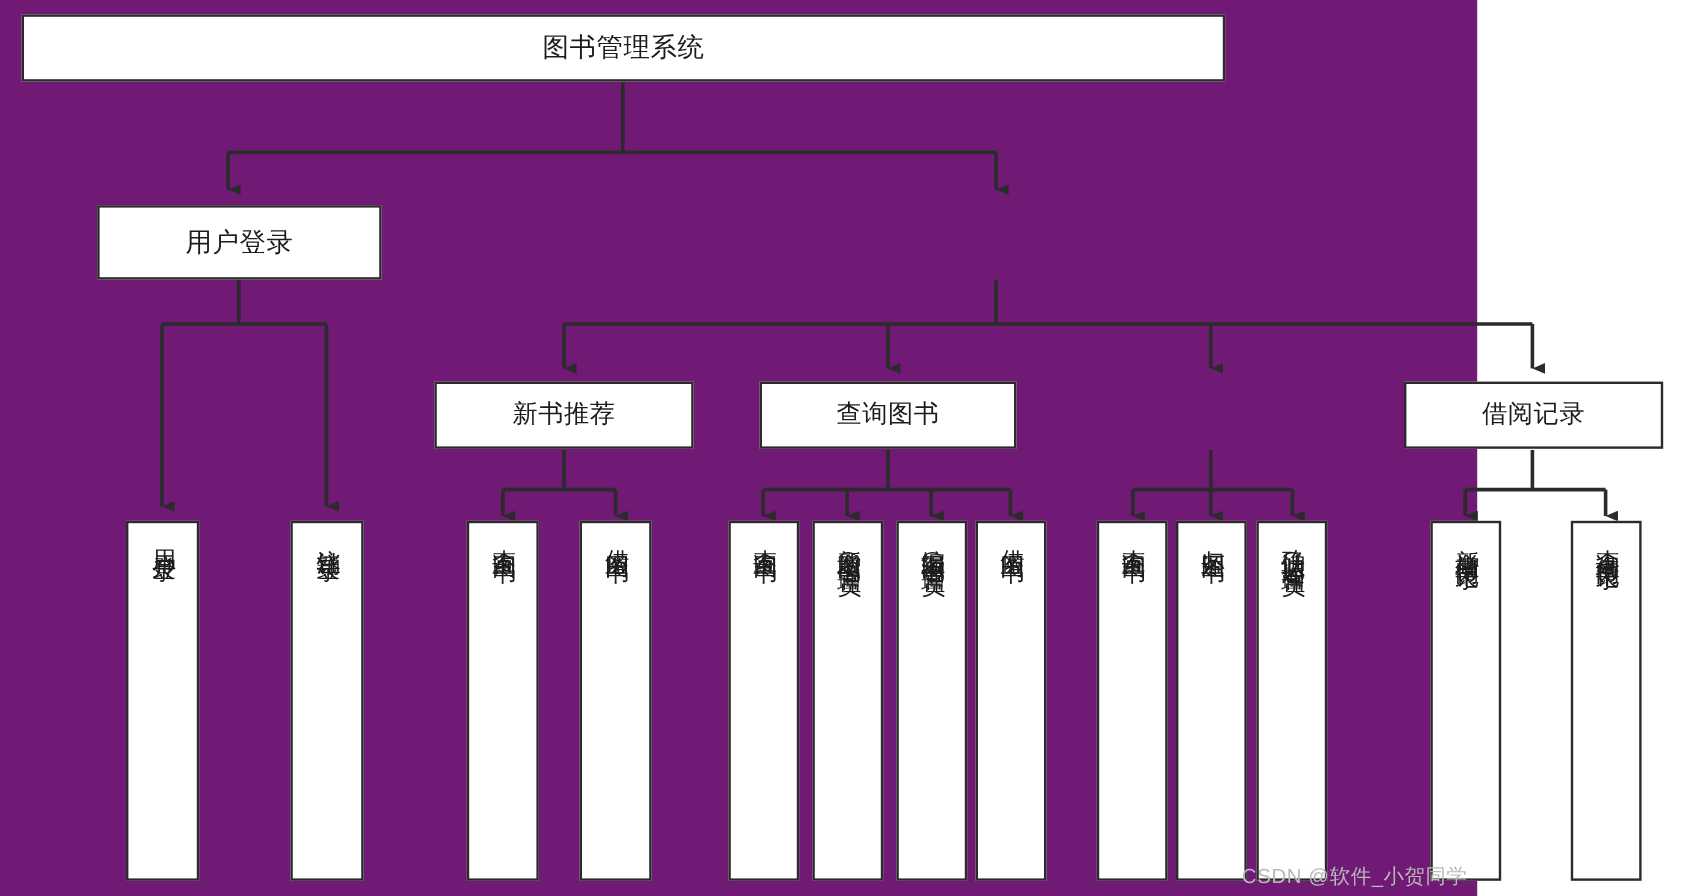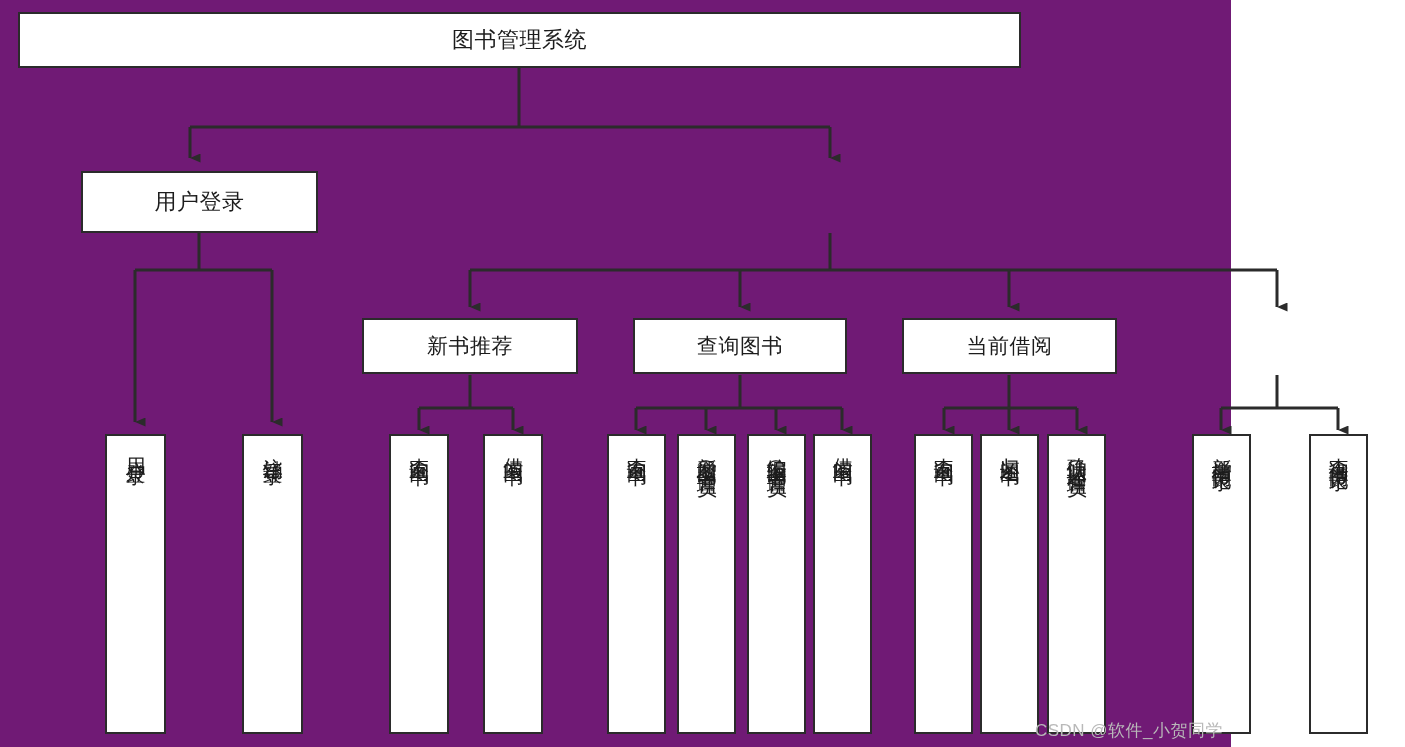--- a/index.html
+++ b/index.html
@@ -135,22 +135,22 @@
   <div class="node-box level1" style="left:81px; top:171px; width:237px; height:62px;">
     <span class="node-label">用户登录</span>
   </div>
 
   <div class="node-box level2" style="left:362px; top:318px; width:216px; height:56px;">
     <span class="node-label">新书推荐</span>
   </div>
   <div class="node-box level2" style="left:633px; top:318px; width:214px; height:56px;">
     <span class="node-label">查询图书</span>
   </div>
-  <div class="node-box level2" style="left:902px; top:318px; width:215px; height:56px;">
-    <span class="node-label">当前借阅</span>
+  <div class="node-box level2" style="left:1170px; top:318px; width:216px; height:56px;">
+    <span class="node-label">借阅记录</span>
   </div>
 
   <div class="node-box vertical" style="left:105px; top:434px; width:61px; height:300px;">
     <span class="node-label">用户登录</span>
   </div>
   <div class="node-box vertical" style="left:242px; top:434px; width:61px; height:300px;">
     <span class="node-label">注销登录</span>
   </div>
 
   <div class="node-box vertical" style="left:389px; top:434px; width:60px; height:300px;">

